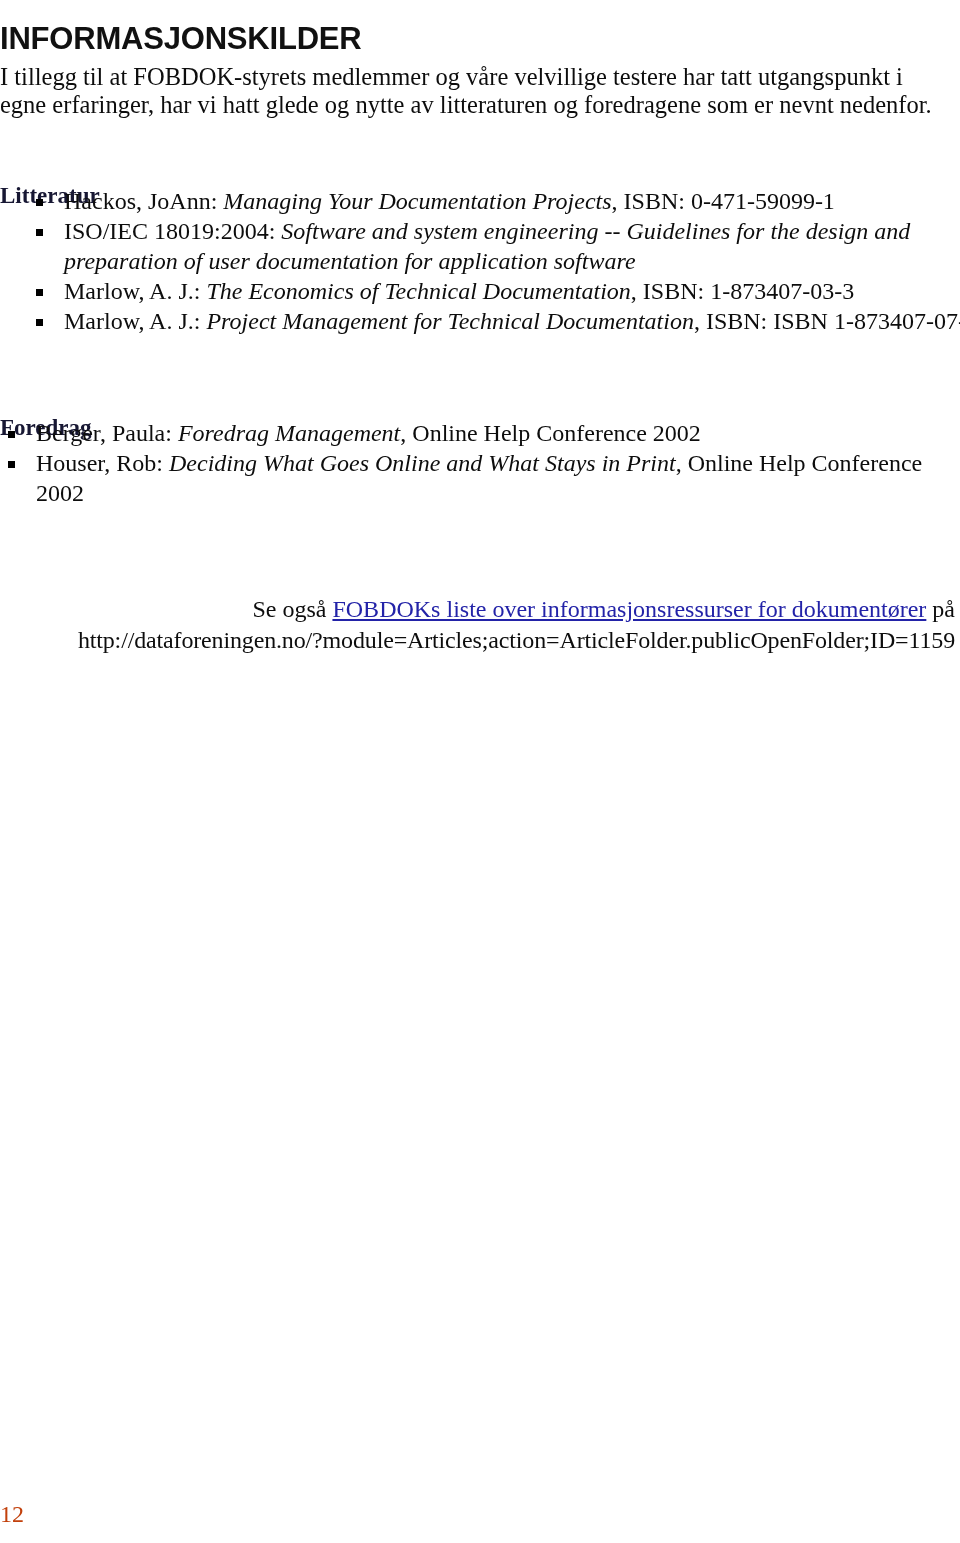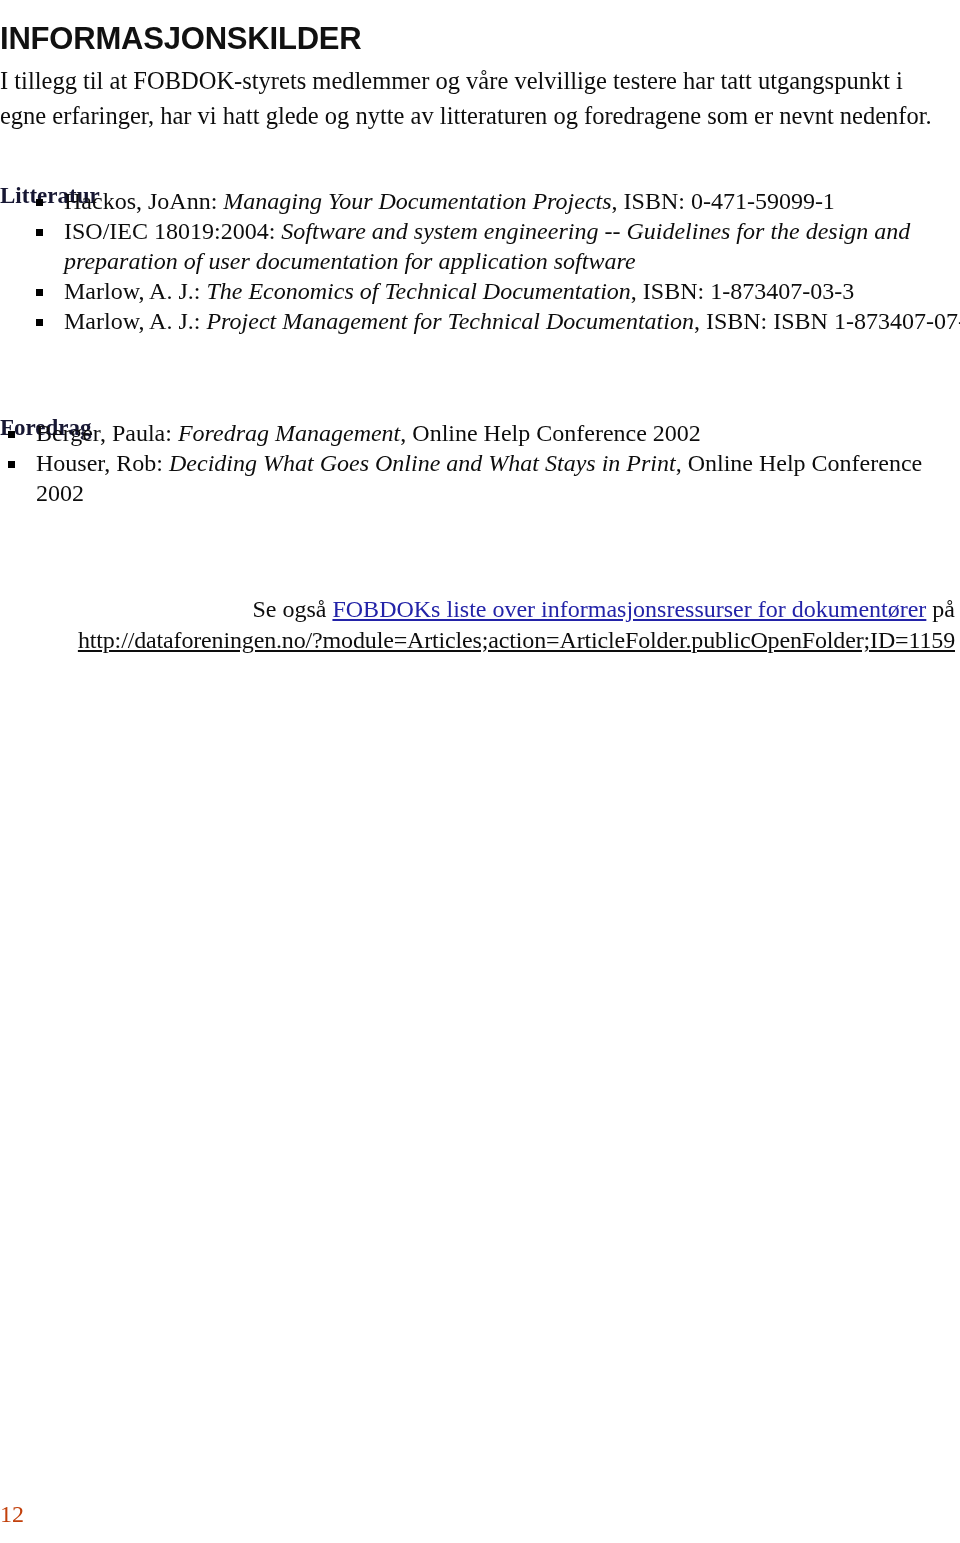--- a/index.html
+++ b/index.html
@@ -38,21 +38,21 @@
     white-space: nowrap;
   }
 
   
   .intro {
     position: absolute;
     left: 0px;
     top: 38px;
     width: 945px;
     font-size: 24.5px;
-    line-height: 35px;
+    line-height: 28px;
     text-align: left;
     color: #0d0d0d;
   }
 
   
   .section-heading {
     position: absolute;
     left: 0px;
     font-weight: bold;
     font-size: 23px;
@@ -106,21 +106,20 @@
     text-align: right;
   }
   .ext-link {
     color: #2323a8;
     text-decoration: underline;
   }
   .url-line {
     display: block;
     white-space: nowrap;
     letter-spacing: -0.15px;
-    text-decoration: underline;
   }
 
   
   .page-number {
     position: absolute;
     left: 0;
     top: 1500px;
     width: 960px;
     font-size: 24px;
     line-height: 28px;

